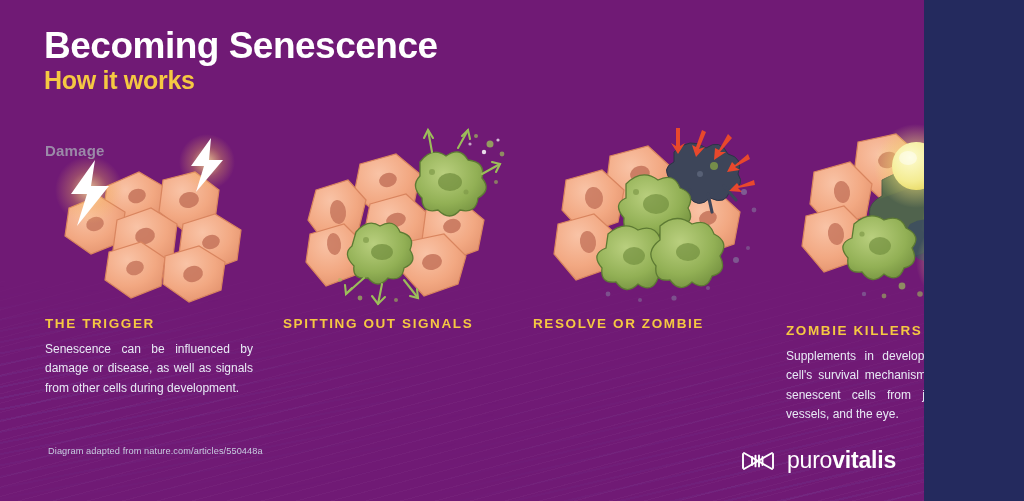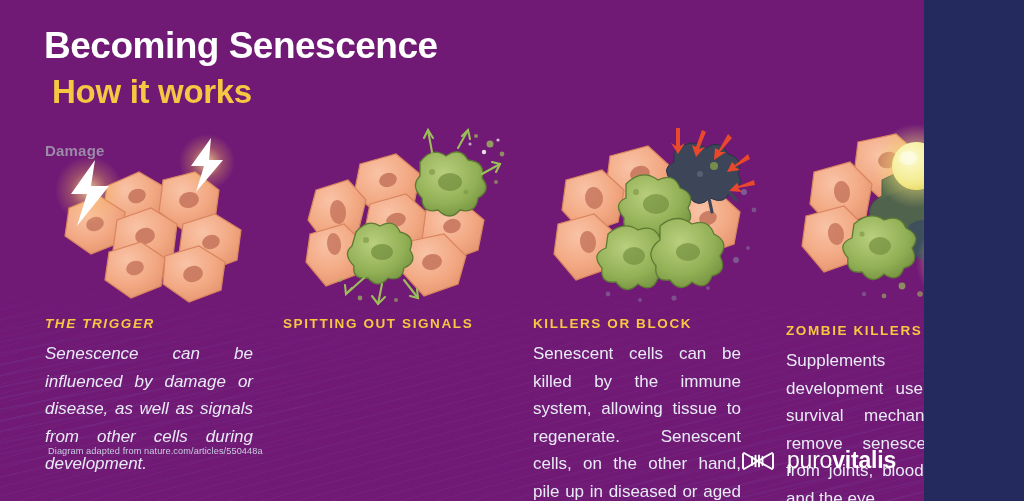--- a/index.html
+++ b/index.html
@@ -37,50 +37,50 @@
     mask-image:radial-gradient(ellipse at 70% 80%, rgba(0,0,0,1) 0%, rgba(0,0,0,0) 75%);
   }
 
   
   .title-block{position:absolute;left:44px;top:26px;}
   .title-main{
     font-size:37px;font-weight:bold;color:#ffffff;letter-spacing:-0.5px;
     line-height:1.08;margin:0;
   }
   .title-sub{
-    font-size:33px;font-weight:bold;color:#f5c842;letter-spacing:-0.3px;
-    line-height:1.12;margin:8px;
+    font-size:25px;font-weight:bold;color:#f5c842;letter-spacing:-0.3px;
+    line-height:1.12;margin:0;
   }
 
   
   .damage-label{
     position:absolute;left:45px;top:142px;
     font-size:15px;font-weight:bold;color:#9b8aa8;letter-spacing:.2px;
   }
 
   
   .illus{position:absolute;top:128px;width:230px;height:180px;}
   .illus svg{display:block;width:100%;height:100%;overflow:visible;}
   #illus-1{left:55px;}
   #illus-2{left:300px;}
   #illus-3{left:548px;}
   #illus-4{left:792px;}
 
   
   .col{position:absolute;top:316px;width:208px;}
-  #col-1{left:45px;font-style:italic;}
+  #col-1{left:45px;}
   #col-2{left:283px;}
   #col-3{left:533px;}
   #col-4{left:786px;margin-top:7px;}
   .col-heading{
     font-size:13.5px;font-weight:bold;color:#f5c842;
     letter-spacing:1.6px;margin:0 0 9px 0;white-space:nowrap;
   }
   .col-body{
-    font-size:17px;color:#e8eaf5;line-height:1.62;
+    font-size:12px;color:#e8eaf5;line-height:1.62;
     text-align:justify;margin:0;
   }
 
   
   .credit{
     position:absolute;left:48px;top:446px;
     font-size:9.2px;color:#c8cce0;letter-spacing:.1px;
   }
   .logo{
     position:absolute;right:28px;top:449px;
@@ -339,22 +339,21 @@
   <div class="col" id="col-1">
     <div class="col-heading">THE TRIGGER</div>
     <div class="col-body">Senescence can be influenced by damage or disease, as well as signals from other cells during development.</div>
   </div>
 
   <div class="col" id="col-2">
     <div class="col-heading">SPITTING OUT SIGNALS</div>
   </div>
 
   <div class="col" id="col-3">
-    <div class="col-heading">KILLERS OR BLOCK</div>
-    <div class="col-body">Senescent cells can be killed by the immune system, allowing tissue to regenerate. Senescent cells, on the other hand, pile up in diseased or aged tissue.</div>
+    <div class="col-heading">RESOLVE OR ZOMBIE</div>
   </div>
 
   <div class="col" id="col-4">
     <div class="col-heading">ZOMBIE KILLERS</div>
     <div class="col-body">Supplements in development use a cell's survival mechanisms to remove senescent cells from joints, blood vessels, and the eye.</div>
   </div>
 
   <div class="credit">Diagram adapted from nature.com/articles/550448a</div>
 
   <div class="logo">

